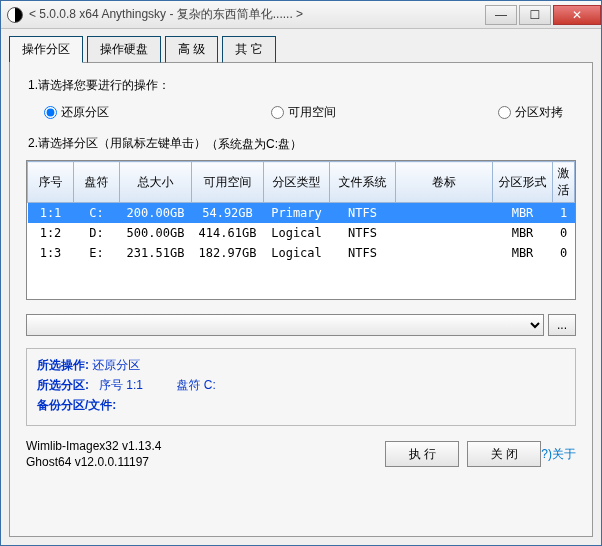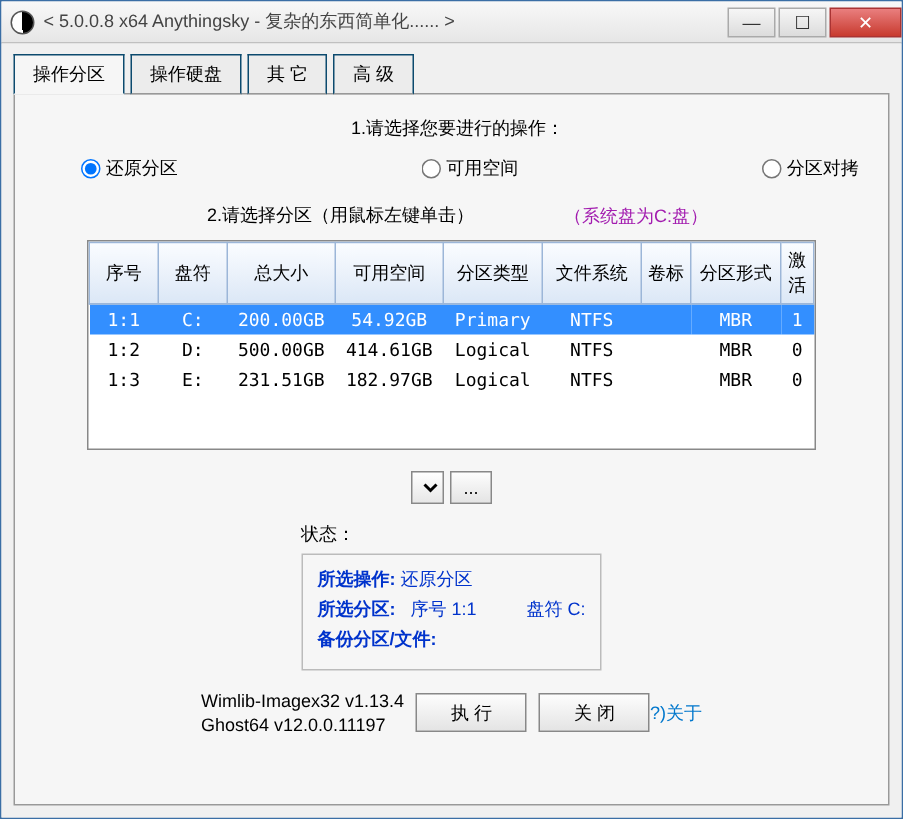--- a/index.html
+++ b/index.html
@@ -8,27 +8,27 @@
 .titlebar { height: 28px; background: linear-gradient(#f8f8f8,#e6e6e6); display: flex; align-items: center; padding: 0 0 0 6px; border-bottom: 1px solid #c0c0c0; }
 .titlebar .icon { width: 16px; height: 16px; border-radius: 50%; background: conic-gradient(#000 0 50%, #fff 50% 100%); border: 1px solid #555; margin-right: 6px; }
 .titlebar .title { flex: 1; color: #444; }
 .titlebar .btns { display: flex; }
 .titlebar .btn { width: 32px; height: 20px; margin-left: 2px; border: 1px solid #aaa; background: linear-gradient(#f6f6f6,#dcdcdc); display: flex; align-items: center; justify-content: center; color: #333; }
 .titlebar .btn.close { width: 48px; background: linear-gradient(#e97e7e,#c83b2f); color: #fff; border-color: #a33; }
 .body { flex: 1; padding: 6px 8px 8px 8px; background: #f0f0f0; display: flex; flex-direction: column; }
 .tabs { display: flex; position: relative; top: 1px; z-index: 2; }
 .tab { padding: 4px 12px; border: 1px solid #0c4a6e; background: #ececec; margin-right: 4px; border-bottom: 1px solid #999; }
 .tab.active { background: #f6f6f6; border-bottom: 1px solid #f6f6f6; }
-.panel { border: 1px solid #999; background: #f6f6f6; flex: 1; padding: 10px 10px 6px 10px; display: flex; flex-direction: column; align-items: center; }
+.panel { border: 1px solid #999; background: #f6f6f6; flex: 1; padding: 10px 10px 6px 10px; display: flex; flex-direction: column; }
 .section-label { margin: 4px 0 6px 8px; }
 .radio-row { display: flex; align-items: center; gap: 6px; padding: 4px 0 10px 24px; }
 .radio-row label { display: flex; align-items: center; gap: 4px; }
 .radio-sp1 { width: 150px; display:inline-block; }
 .radio-sp2 { width: 150px; display:inline-block; }
-.sysdisk { color: #a21caf; margin-left: 60px; }
+.sysdisk { color: #000000; }
 .tablewrap { border: 1px solid #888; background: #fff; height: 140px; margin: 2px 6px 12px 6px; overflow: hidden; }
 table { width: 100%; border-collapse: collapse; }
 th { background: linear-gradient(#fafcff,#dbe7f6); border: 1px solid #9cb6d8; padding: 3px 4px; font-weight: normal; text-align: center; }
 td { border: 0; padding: 3px 4px; text-align: center; font-family: "SimSun", monospace; }
 tr.sel td { background: #338fff; color: #fff; }
 .filebox { display: flex; gap: 4px; margin: 2px 6px 12px 6px; }
 .filebox select { flex: 1; height: 22px; border: 1px solid #888; background: linear-gradient(#fff,#e7e7e7); }
 .filebox .browse { width: 28px; height: 22px; border: 1px solid #888; background: linear-gradient(#fdfdfd,#e4e4e4); text-align: center; line-height: 18px; }
 .statusbox { margin: 0 6px 6px 6px; }
 .statusbox .hdr { margin-bottom: 4px; }
@@ -50,22 +50,22 @@
     <div class="btns">
       <div class="btn">—</div>
       <div class="btn">☐</div>
       <div class="btn close">✕</div>
     </div>
   </div>
   <div class="body">
     <div class="tabs">
       <div class="tab active">操作分区</div>
       <div class="tab">操作硬盘</div>
+      <div class="tab">高 级</div>
       <div class="tab">其 它</div>
-      <div class="tab">高 级</div>
     </div>
     <div class="panel">
 
       <div class="section-label">1.请选择您要进行的操作：</div>
       <div class="radio-row">
         <label>
             <input type="radio" name="op" checked="" style="">
             <span>还原分区</span>
           </label>
         <span class="radio-sp1"></span>
@@ -136,21 +136,20 @@
             </tbody>
         </table>
       </div>
 
       <div class="filebox">
         <select></select>
         <button class="browse">...</button>
       </div>
 
       <div class="statusbox">
-        <div class="hdr">状态：</div>
         <div class="statusframe">
           <div class="row"><span class="lab">所选操作:</span> <span>还原分区</span></div>
           <div class="row"><span class="lab">所选分区:</span>&nbsp;&nbsp; <span>序号</span> <span>1:1</span>&nbsp;&nbsp;&nbsp;&nbsp;&nbsp;&nbsp;&nbsp;&nbsp;&nbsp;&nbsp;<span>盘符</span> <span>C:</span></div>
           <div class="row"><span class="lab">备份分区/文件:</span></div>
         </div>
       </div>
 
       <div class="footer">
         <div class="ver">
           <div>Wimlib-Imagex32 v1.13.4</div>

